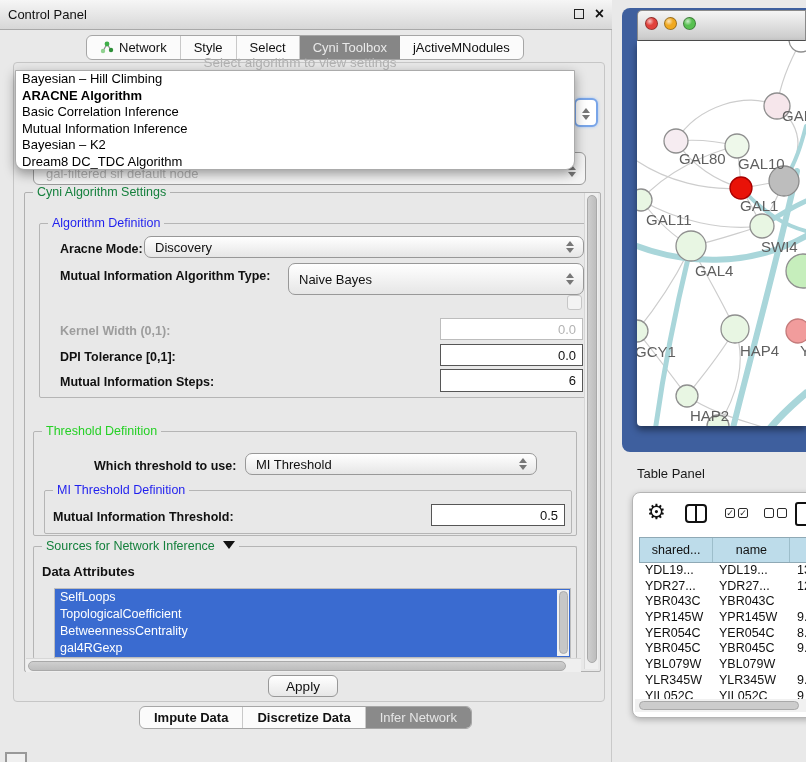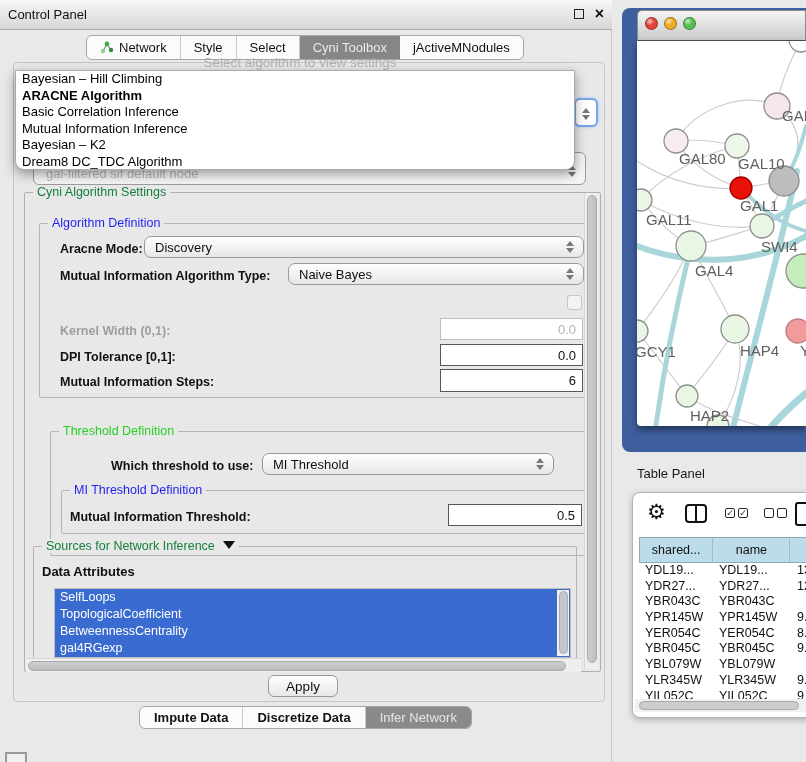--- a/index.html
+++ b/index.html
@@ -194,21 +194,21 @@
       <div class="groupbox" style="left:14px; top:30px; width:548px; height:175px;">
         <span class="gb-title blue">Algorithm Definition</span>
 
         <span class="frow-label" style="left:20px; top:18px;">Aracne Mode:</span>
         <div class="combo" style="left:104px; top:12px; width:440px; height:22px;">
           <span>Discovery</span>
           <span class="updown"></span>
         </div>
 
         <span class="frow-label" style="left:20px; top:45px;">Mutual Information Algorithm Type:</span>
-        <div class="combo" style="left:248px; top:39px; width:296px; height:22px;">
+        <div class="combo" style="left:248px; top:39px; width:296px; height:32px;">
           <span>Naive Bayes</span>
           <span class="updown"></span>
         </div>
 
         <span class="checkbox" style="left:527px; top:71px;"></span>
 
         <span class="frow-label disabled" style="left:20px; top:100px;">Kernel Width (0,1):</span>
         <div class="tfield disabled" style="left:400px; top:94px; width:143px; height:22px;">
           <span>0.0</span>
         </div>
@@ -221,21 +221,21 @@
         <span class="frow-label" style="left:20px; top:151px;">Mutual Information Steps:</span>
         <div class="tfield" style="left:400px; top:145px; width:143px; height:23px;">
           <span>6</span>
         </div>
       </div>
 
       <div id="hub-row">
         <span>Hub/Transcription Factor Definition</span><span class="tri-right"></span>
       </div>
 
-      <div class="groupbox" style="left:25px; top:238px; width:544px; height:125px;">
+      <div class="groupbox" style="left:8px; top:238px; width:544px; height:105px;">
         <span class="gb-title green">Threshold Definition</span>
 
         <span class="frow-label" style="left:60px; top:27px;">Which threshold to use:</span>
         <div class="combo" style="left:211px; top:21px; width:292px; height:22px;">
           <span>MI Threshold</span>
           <span class="updown"></span>
         </div>
 
         <div class="groupbox" style="left:10px; top:58px; width:528px; height:44px;">
           <span class="gb-title blue">MI Threshold Definition</span>

